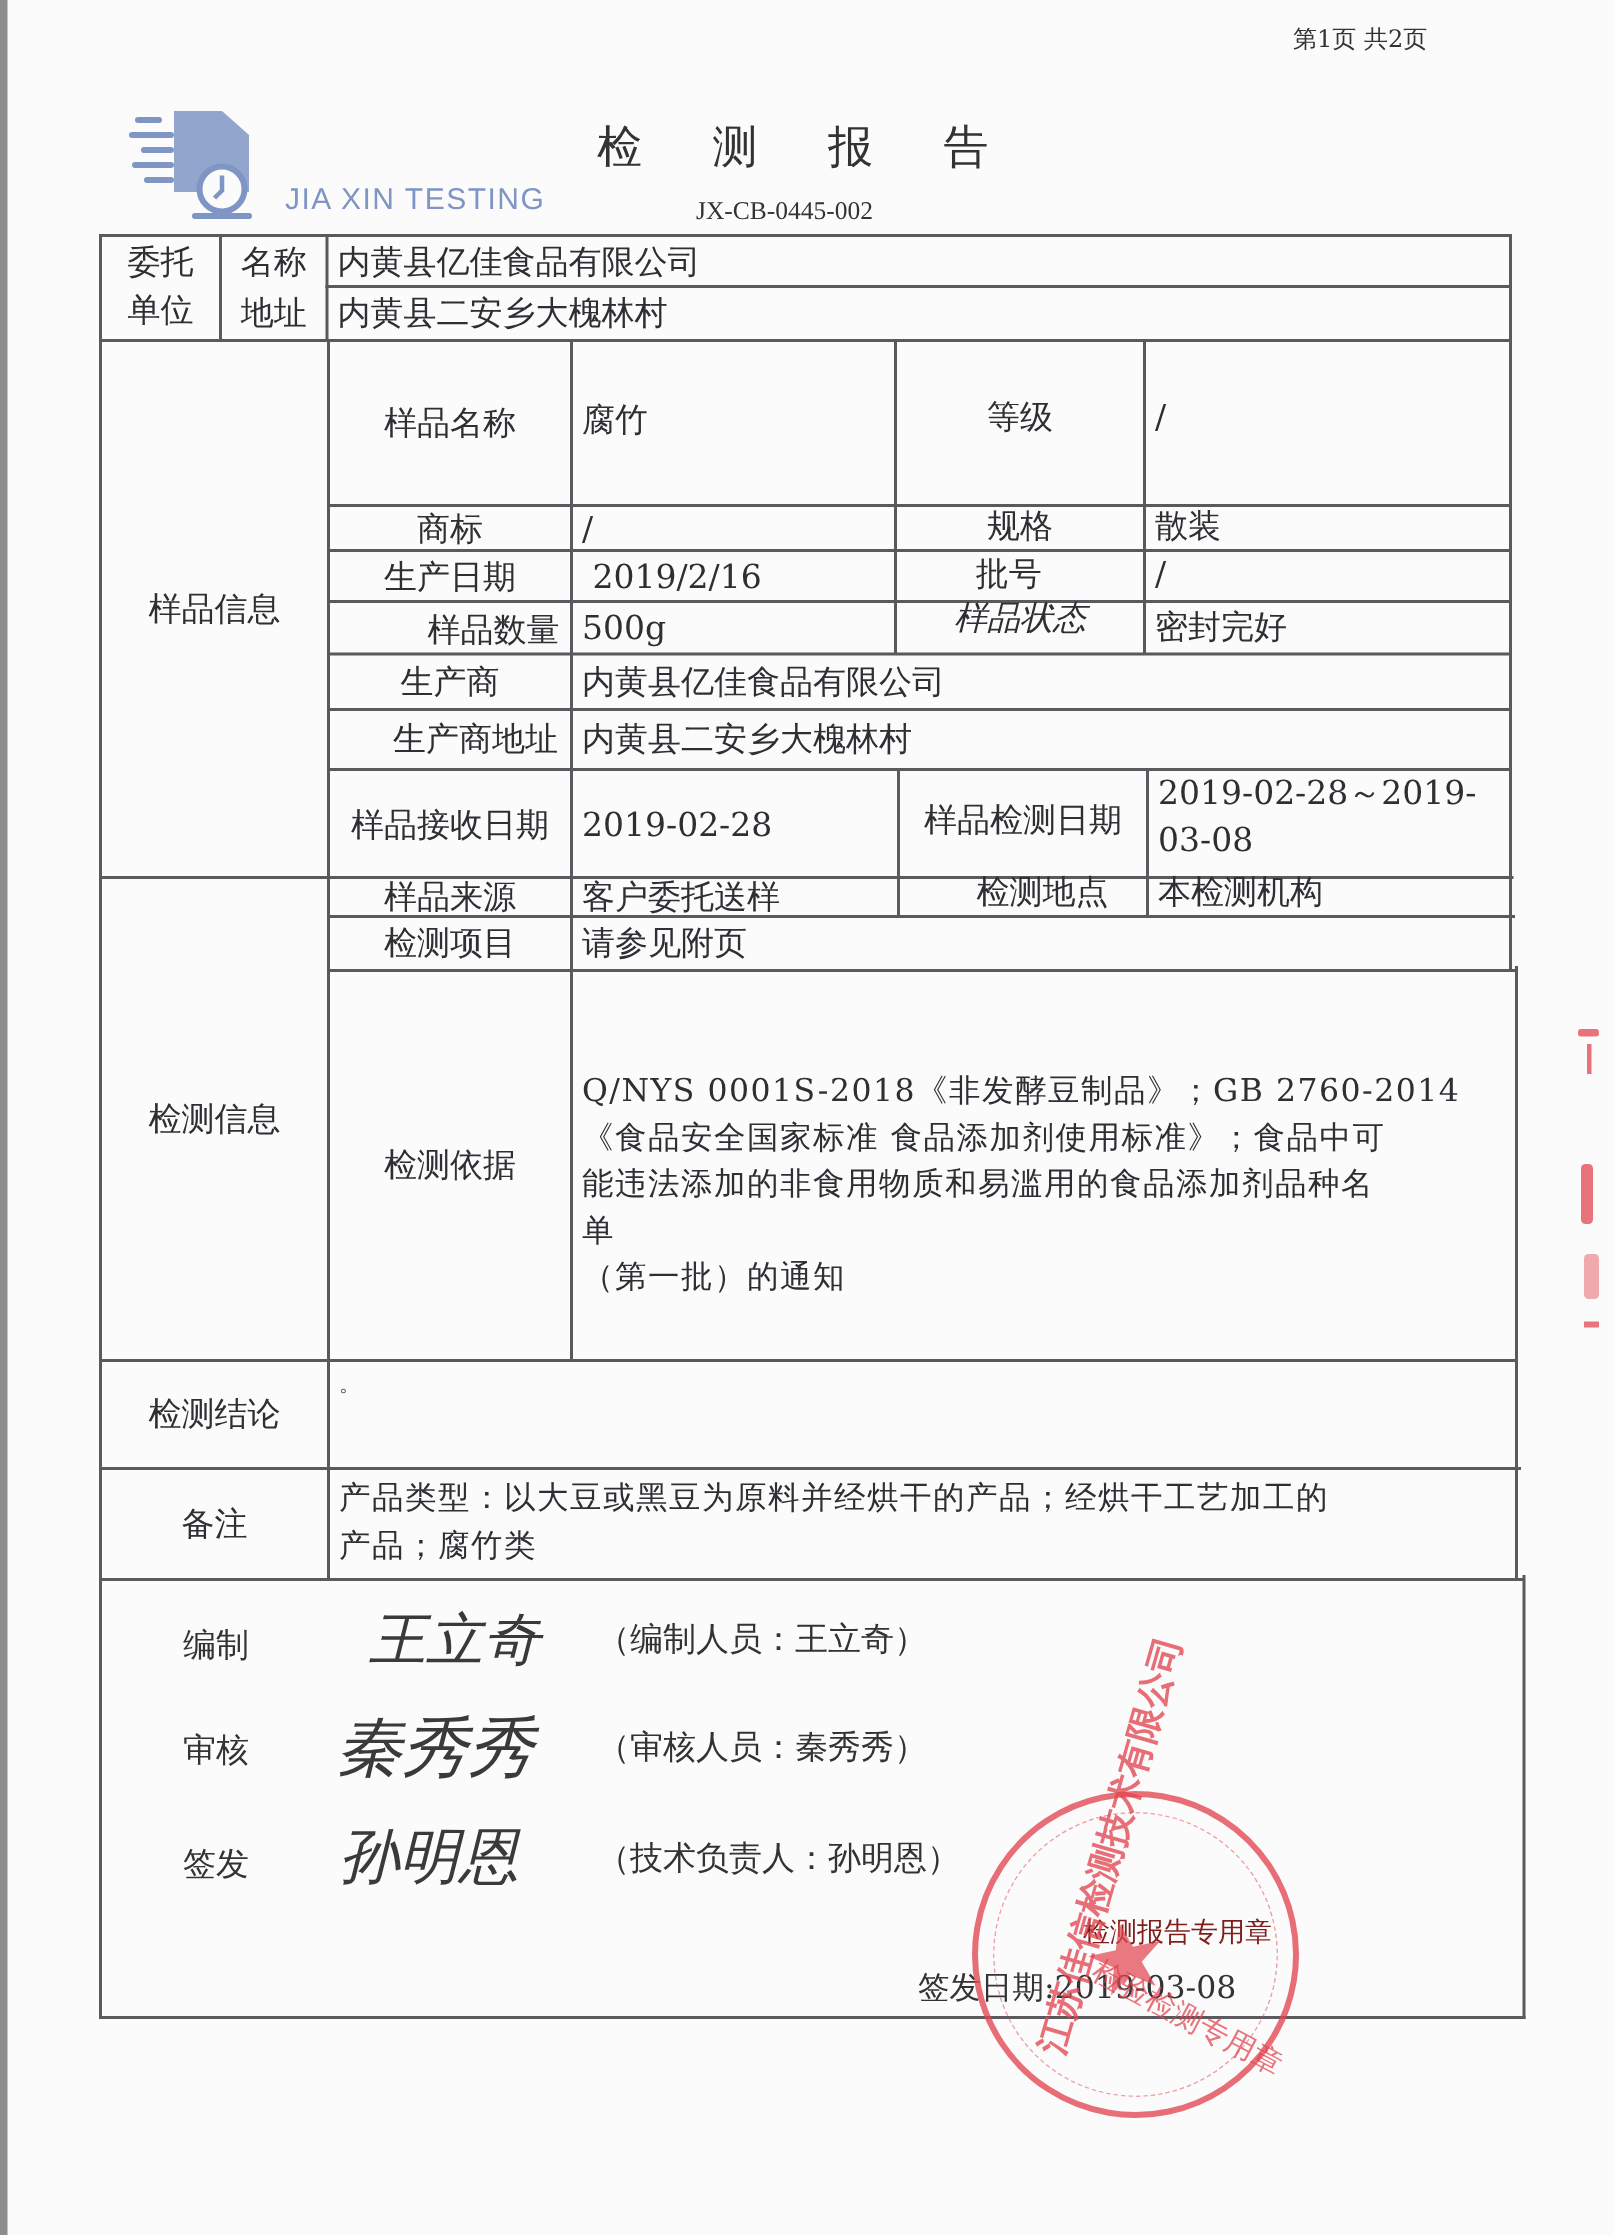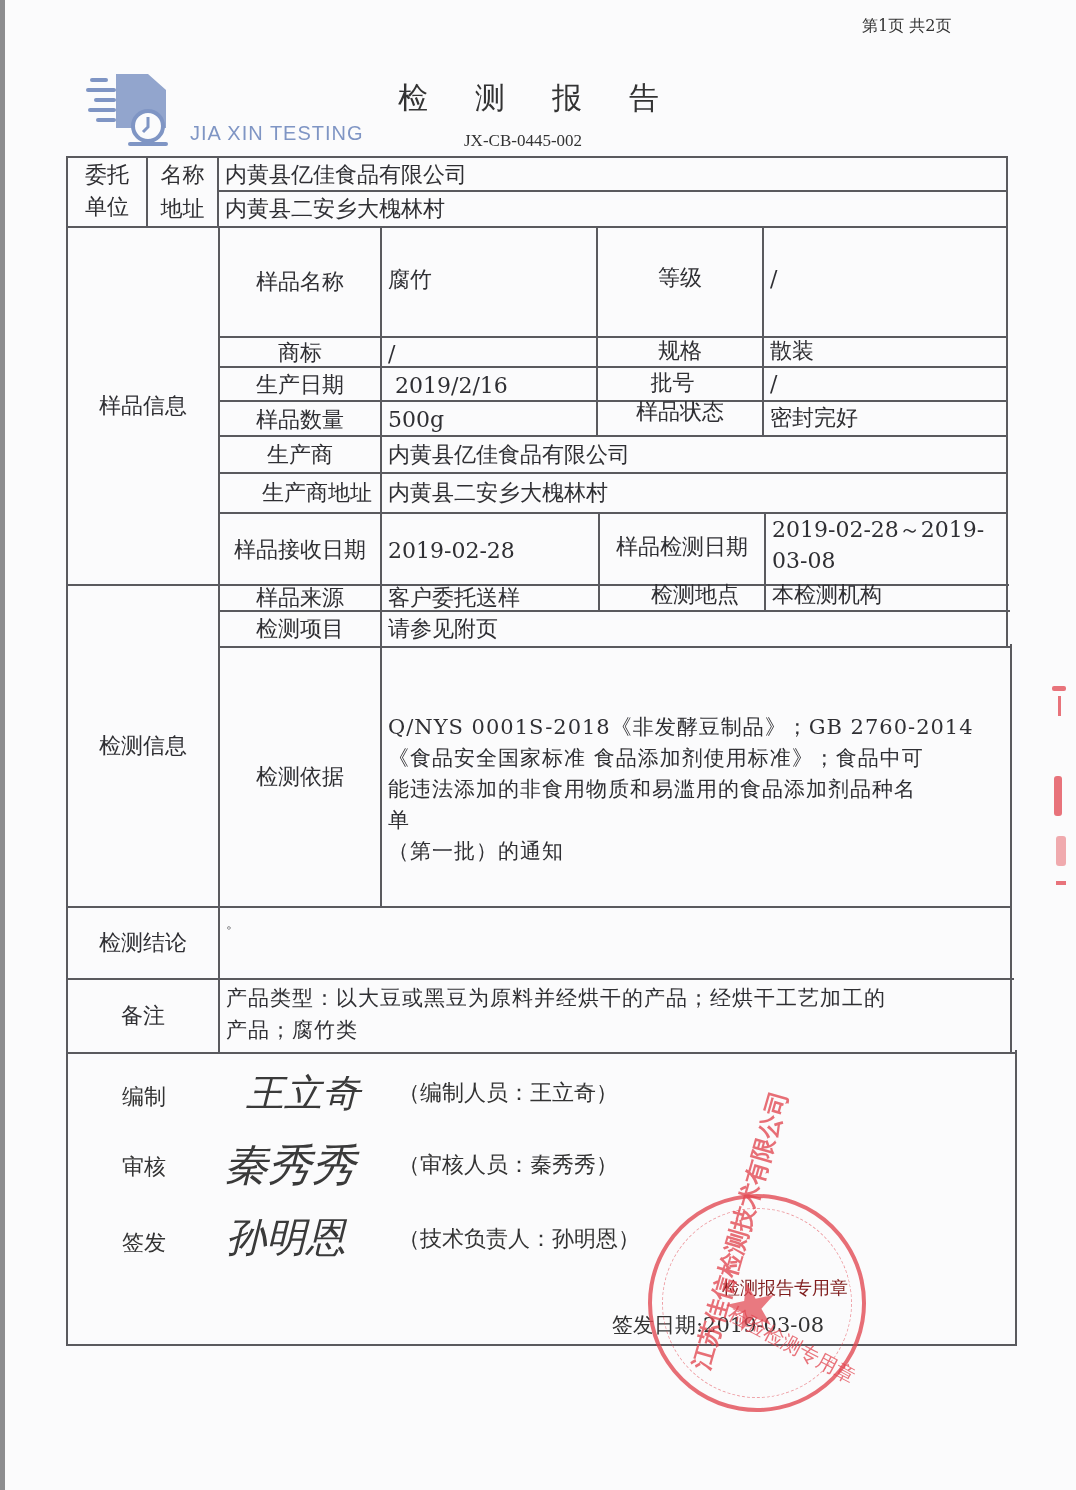--- a/index.html
+++ b/index.html
@@ -113,23 +113,23 @@
 <div class="cell c" style="left:220px;top:338px;width:160px;height:30px;">商标</div>
 <div class="cell l" style="left:382px;top:338px;width:208px;height:30px;">/</div>
 <div class="cell c" style="left:598px;top:336px;width:164px;height:30px;">规格</div>
 <div class="cell l" style="left:764px;top:336px;width:236px;height:30px;">散装</div>
 
 <div class="cell c" style="left:220px;top:368px;width:160px;height:34px;">生产日期</div>
 <div class="cell l" style="left:382px;top:368px;width:208px;height:34px;padding-left:13px;">2019/2/16</div>
 <div class="cell c" style="left:598px;top:366px;width:149px;height:34px;">批号</div>
 <div class="cell l" style="left:764px;top:366px;width:236px;height:34px;">/</div>
 
-<div class="cell c" style="left:220px;top:402px;width:160px;height:35px;">样品数量</div>
+<div class="cell c" style="left:220px;top:402px;width:160px;height:35px;padding-left:29px;">样品数量</div>
 <div class="cell l" style="left:382px;top:402px;width:208px;height:35px;">500g</div>
-<div class="cell c" style="left:598px;top:400px;width:164px;height:23px;">样品状态</div>
+<div class="cell c" style="left:598px;top:400px;width:164px;height:23px;font-style:italic;">样品状态</div>
 <div class="cell l" style="left:764px;top:400px;width:236px;height:35px;">密封完好</div>
 
 <div class="cell c" style="left:220px;top:437px;width:160px;height:36px;">生产商</div>
 <div class="cell l" style="left:382px;top:437px;width:600px;height:36px;">内黄县亿佳食品有限公司</div>
 
 <div class="cell c" style="left:237px;top:474px;width:160px;height:38px;">生产商地址</div>
 <div class="cell l" style="left:382px;top:474px;width:600px;height:38px;">内黄县二安乡大槐林村</div>
 
 <div class="cell c" style="left:220px;top:514px;width:160px;height:72px;">样品接收日期</div>
 <div class="cell l" style="left:382px;top:514px;width:208px;height:72px;">2019-02-28</div>

